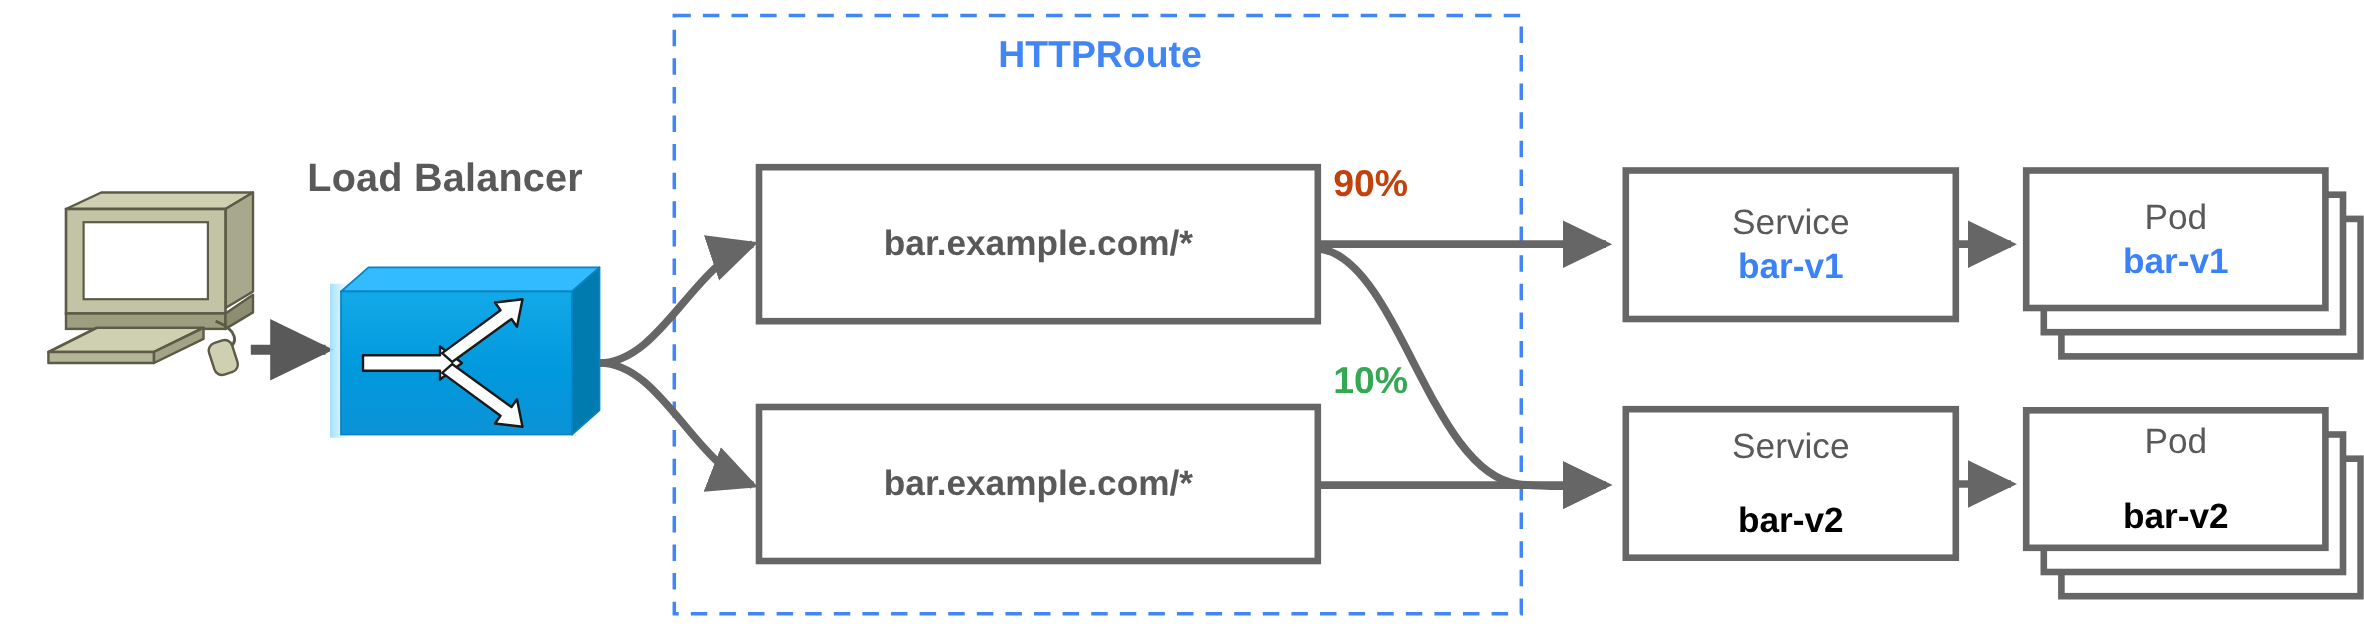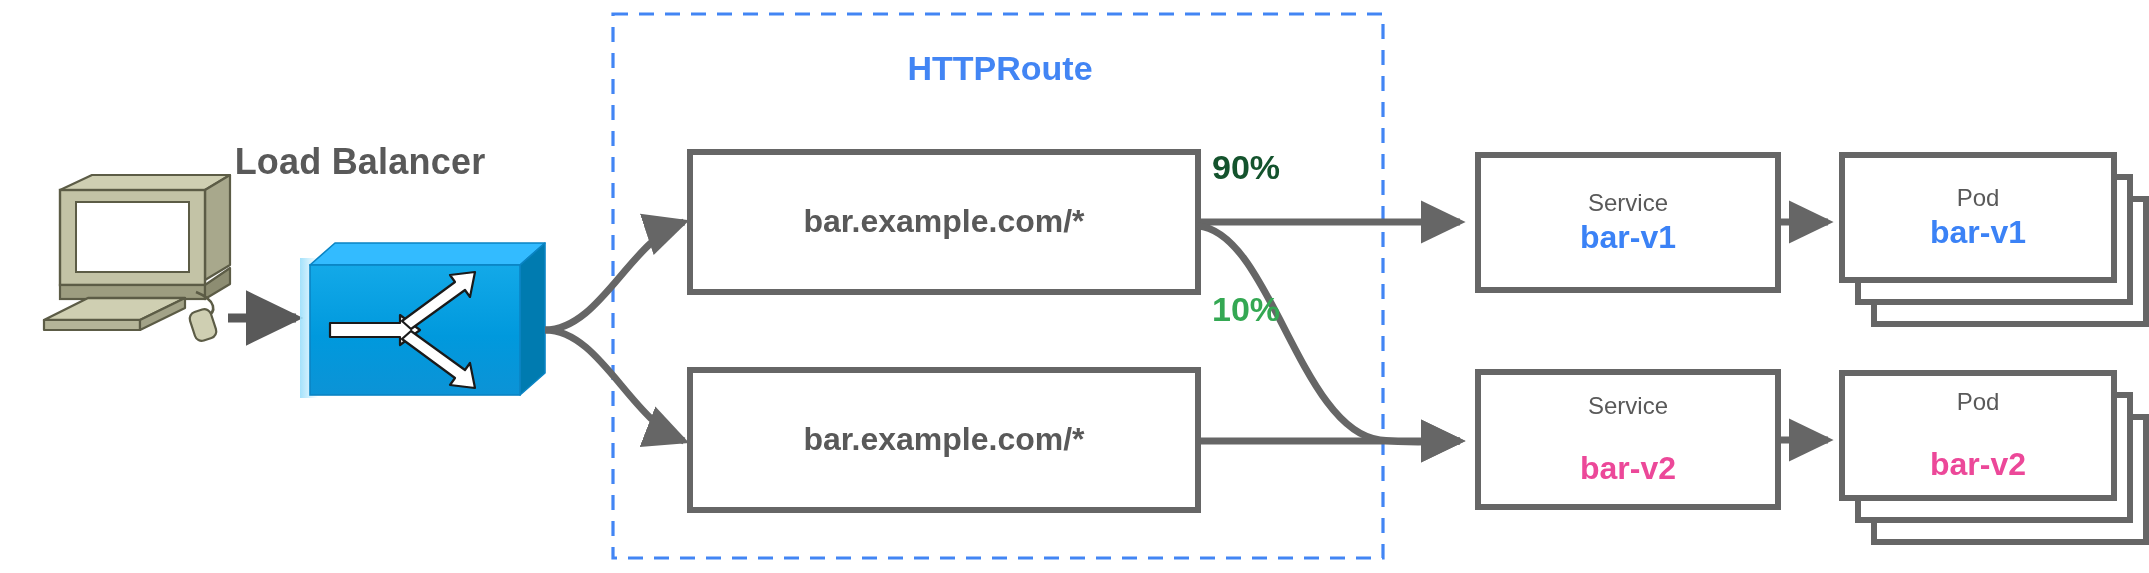--- a/index.html
+++ b/index.html
@@ -32,49 +32,50 @@
     justify-content: center;
     text-align: center;
     line-height: 1.22;
     pointer-events: none;
   }
   .lbl-load-balancer {
     font-size: 36px;
     font-weight: bold;
     color: #595959;
     letter-spacing: 0.2px;
+    align-items: flex-end;
   }
   .lbl-route-title {
     font-size: 34px;
     font-weight: bold;
     color: #4285F4;
     line-height: 1.28;
   }
   .lbl-match {
     font-size: 32px;
     color: #595959;
     line-height: 1.3;
     font-weight: bold;
   }
   .lbl-pct {
     font-size: 34px;
     font-weight: bold;
   }
-  .pct-blue { color: #14532d; }
-  .pct-green { color: #34A853; }
+  .pct-blue { color: #c2410c; }
+  .pct-green { color: #34A853; margin-top: 37px; }
   .kind-line {
-    font-size: 24px;
+    font-size: 32px;
     color: #595959;
   }
   .name-line {
     font-size: 32px;
     font-weight: bold;
   }
   .name-blue { color: #3b82f6; }
-  .name-green { color: #ec4899; margin-top: 28px; }
+  .name-green { color: #000000; margin-top: 28px; }
 </style>
 </head>
 <body>
 
 <div id="canvas">
 
   <svg id="svg-layer" viewBox="0 0 2149 573" xmlns="http://www.w3.org/2000/svg">
     <defs>
       <marker id="arrowhead" markerWidth="7" markerHeight="7" refX="5.6" refY="3.5" orient="auto" markerUnits="strokeWidth">
         <path d="M0,0.4 L6.4,3.5 L0,6.6 Z" fill="#666666"></path>
@@ -163,21 +164,21 @@
       <rect x="1874" y="417" width="272" height="125" fill="#ffffff" stroke="#666666" stroke-width="6"></rect>
       <rect x="1858" y="395" width="272" height="125" fill="#ffffff" stroke="#666666" stroke-width="6"></rect>
       <rect x="1842" y="373" width="272" height="125" fill="#ffffff" stroke="#666666" stroke-width="6"></rect>
     </g>
   </svg>
 
   <div class="node-text lbl-load-balancer" style="left:190px; top:140px; width:340px; height:44px;">
     <span>Load Balancer</span>
   </div>
 
-  <div class="node-text lbl-route-title" style="left:760px; top:22px; width:480px; height:94px;">
+  <div class="node-text lbl-route-title" style="left:760px; top:4px; width:480px; height:94px;">
     <span>HTTPRoute</span>
   </div>
 
   <div class="node-text lbl-match" style="left:690px; top:152px; width:508px; height:140px;">
     <span>bar.example.com/*</span>
   </div>
 
   <div class="node-text lbl-match" style="left:690px; top:370px; width:508px; height:140px;">
     <span>bar.example.com/*</span>
   </div>

